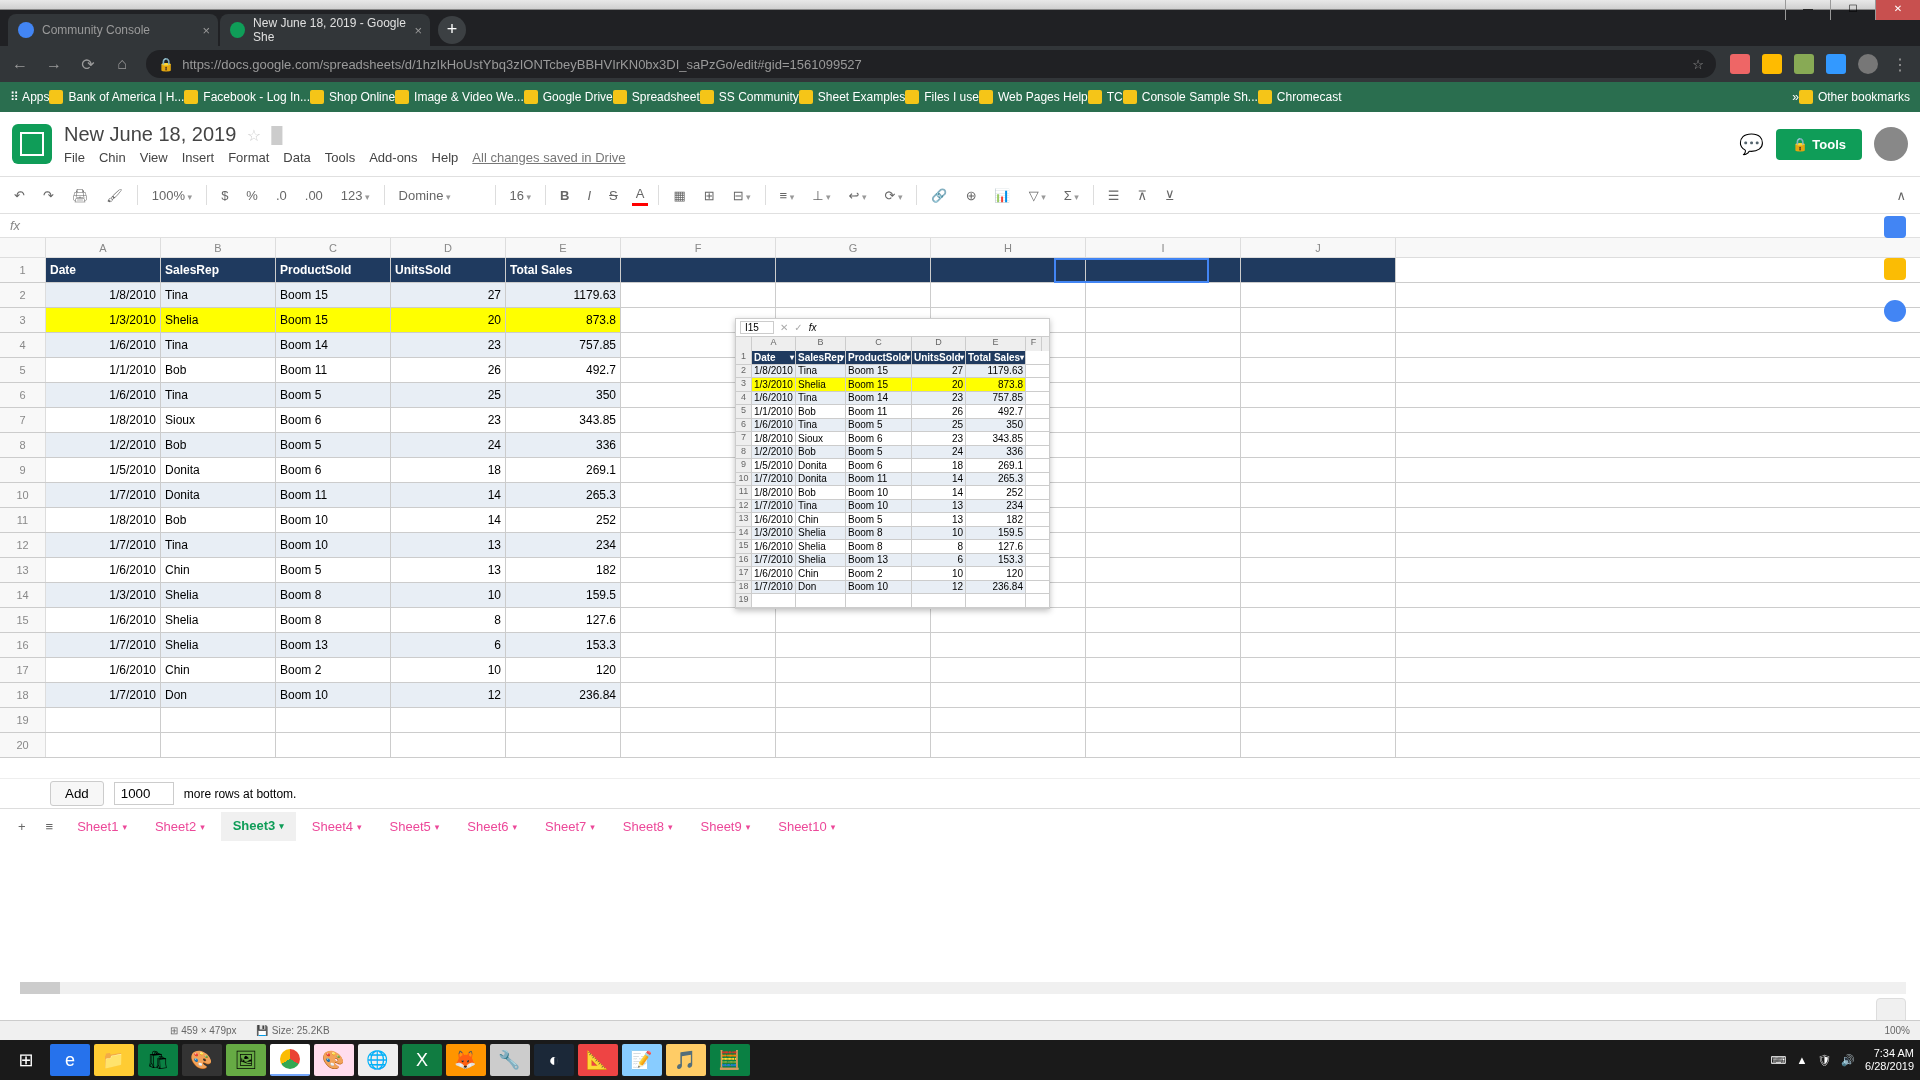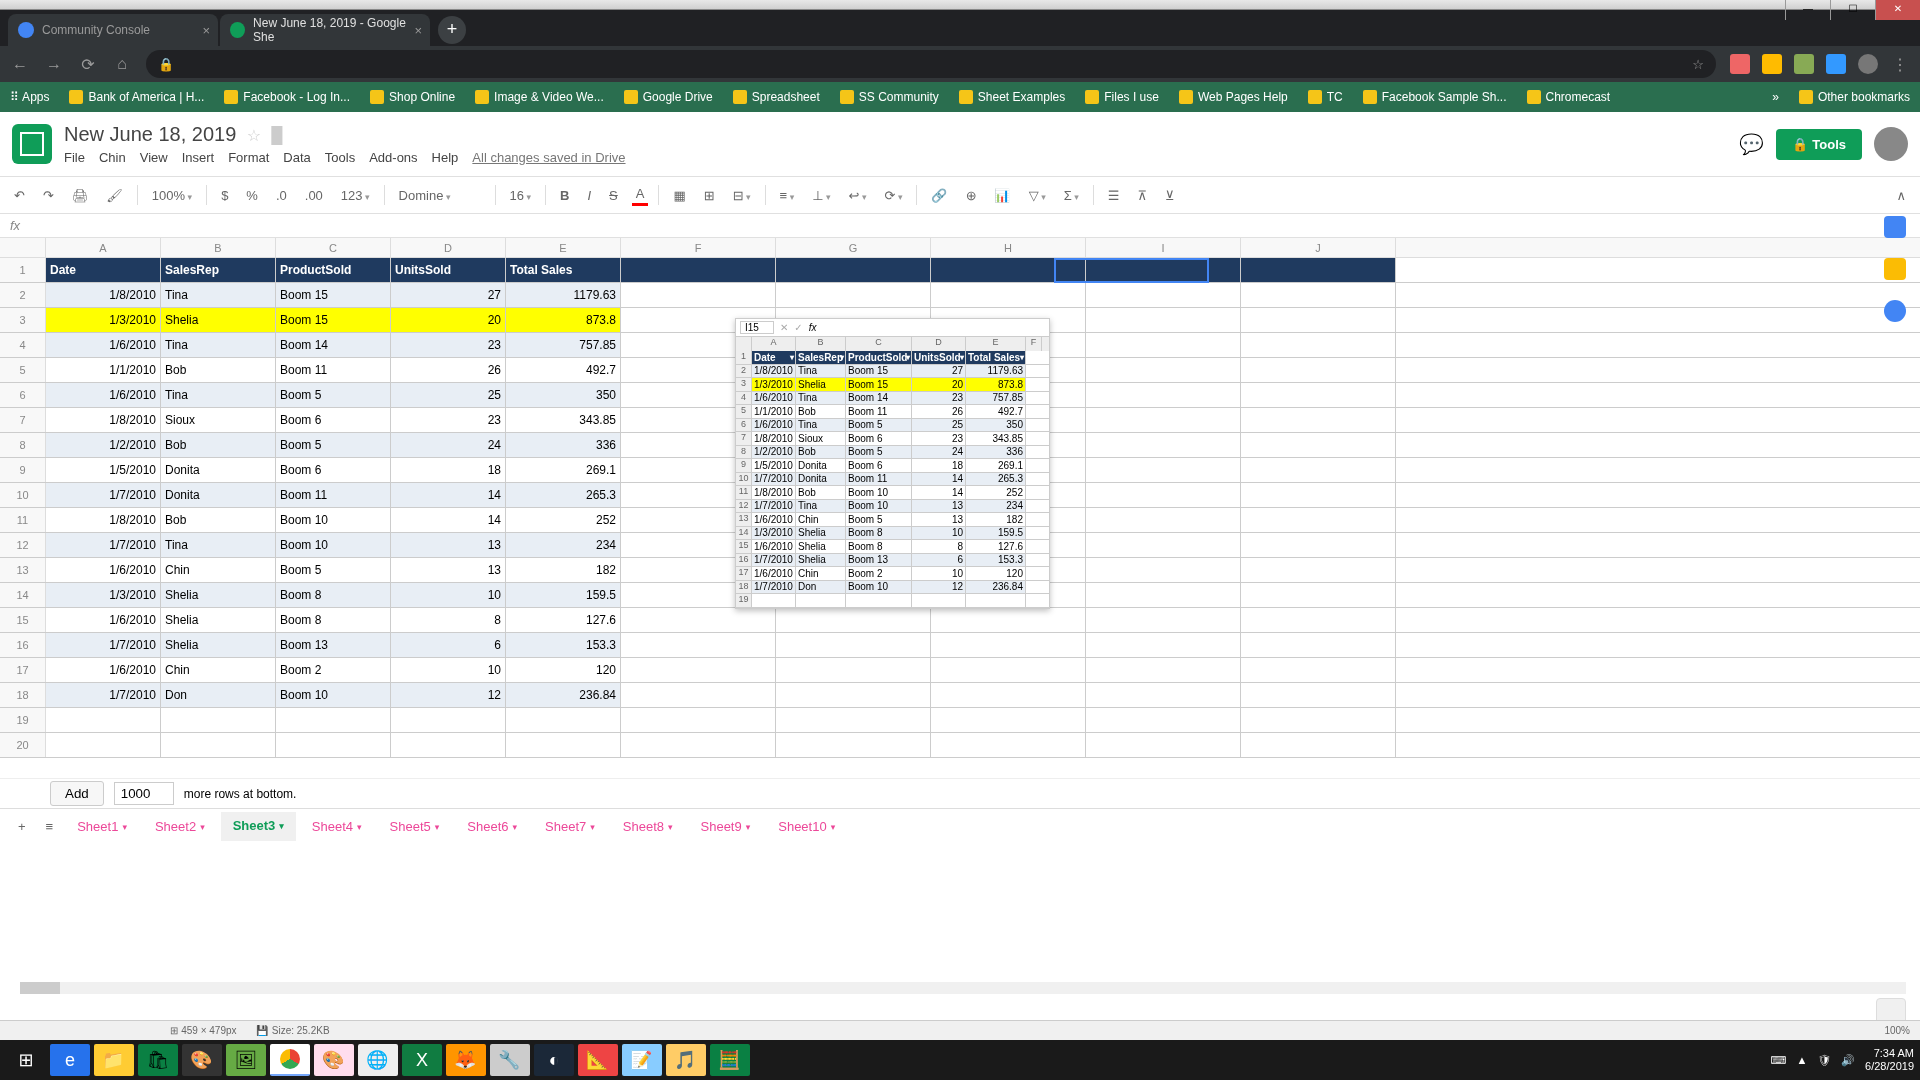--- a/index.html
+++ b/index.html
@@ -19,21 +19,21 @@
 .ctab .x { position:absolute; right:8px; color:#999; font-size:13px;}
 .newtab { width:28px; height:28px; background:#3c4043; border-radius:50%; color:#fff; text-align:center; line-height:26px; margin-left:6px; margin-bottom:2px; font-size:18px;}
 
 .chrome-addr { background:#323639; height:36px; display:flex; align-items:center; padding:0 10px; gap:14px;}
 .nav-ico { color:#9a9a9a; font-size:16px; width:20px; text-align:center;}
 .addrbar { flex:1; background:#202124; border-radius:14px; height:28px; display:flex; align-items:center; padding:0 12px; color:#9a9a9a; font-size:13px;}
 .addrbar .lock { margin-right:8px;}
 .addr-right { display:flex; gap:12px; align-items:center;}
 .ext-ico { width:20px; height:20px; border-radius:3px;}
 
-.chrome-bm { background:#2a6e4f; height:30px; display:flex; align-items:center; padding:0 10px; gap:20px; font-size:12px; color:#fff;}
+.chrome-bm { background:#2a6e4f; height:30px; display:flex; align-items:center; padding:0 10px; gap:0; font-size:12px; color:#fff;}
 .bm-item { display:flex; align-items:center; gap:5px;}
 .bm-ico { width:14px; height:14px; background:#f5c518; border-radius:2px;}
 
 
 .sheets-hdr { height:64px; display:flex; align-items:center; padding:8px 12px; gap:12px;}
 .sheets-logo { width:40px; height:40px; background:#0f9d58; border-radius:6px; position:relative;}
 .sheets-logo::after{content:"";position:absolute;inset:8px;border:2px solid #fff;}
 .sheets-title-area { flex:1;}
 .doc-title { font-size:20px; color:#444;}
 .star { color:#ccc; margin-left:6px;}
@@ -140,20 +140,21 @@
   <div class="newtab">+</div>
 </div>
 
 <div class="chrome-addr">
   <span class="nav-ico">←</span>
   <span class="nav-ico">→</span>
   <span class="nav-ico">⟳</span>
   <span class="nav-ico">⌂</span>
   <div class="addrbar">
     <span class="lock">🔒</span>
+    <span>https://docs.google.com/spreadsheets/d/1hzIkHoUstYbq3zIONTcbeyBBHVIrKN0bx3DI_saPzGo/edit#gid=1561099527</span>
     <span style="margin-left:auto">☆</span>
   </div>
   <div class="addr-right">
     <span class="ext-ico" style="background:#e66"></span>
     <span class="ext-ico" style="background:#fb0"></span>
     <span class="ext-ico" style="background:#8a5"></span>
     <span class="ext-ico" style="background:#39f"></span>
     <span class="ext-ico" style="background:#777;border-radius:50%"></span>
     <span class="nav-ico">⋮</span>
   </div>
@@ -200,21 +201,21 @@
     <span class="bm-item">
       <span class="bm-ico"></span>
       <span>Web Pages Help</span>
     </span>
     <span class="bm-item">
       <span class="bm-ico"></span>
       <span>TC</span>
     </span>
     <span class="bm-item">
       <span class="bm-ico"></span>
-      <span>Facebook Sample Sh...</span>
+      <span>Console Sample Sh...</span>
     </span>
     <span class="bm-item">
       <span class="bm-ico"></span>
       <span>Chromecast</span>
     </span>
     <span style="margin-left: auto;">»</span>
     <span class="bm-item">
       <span class="bm-ico"></span>
       <span>Other bookmarks</span>
     </span>

